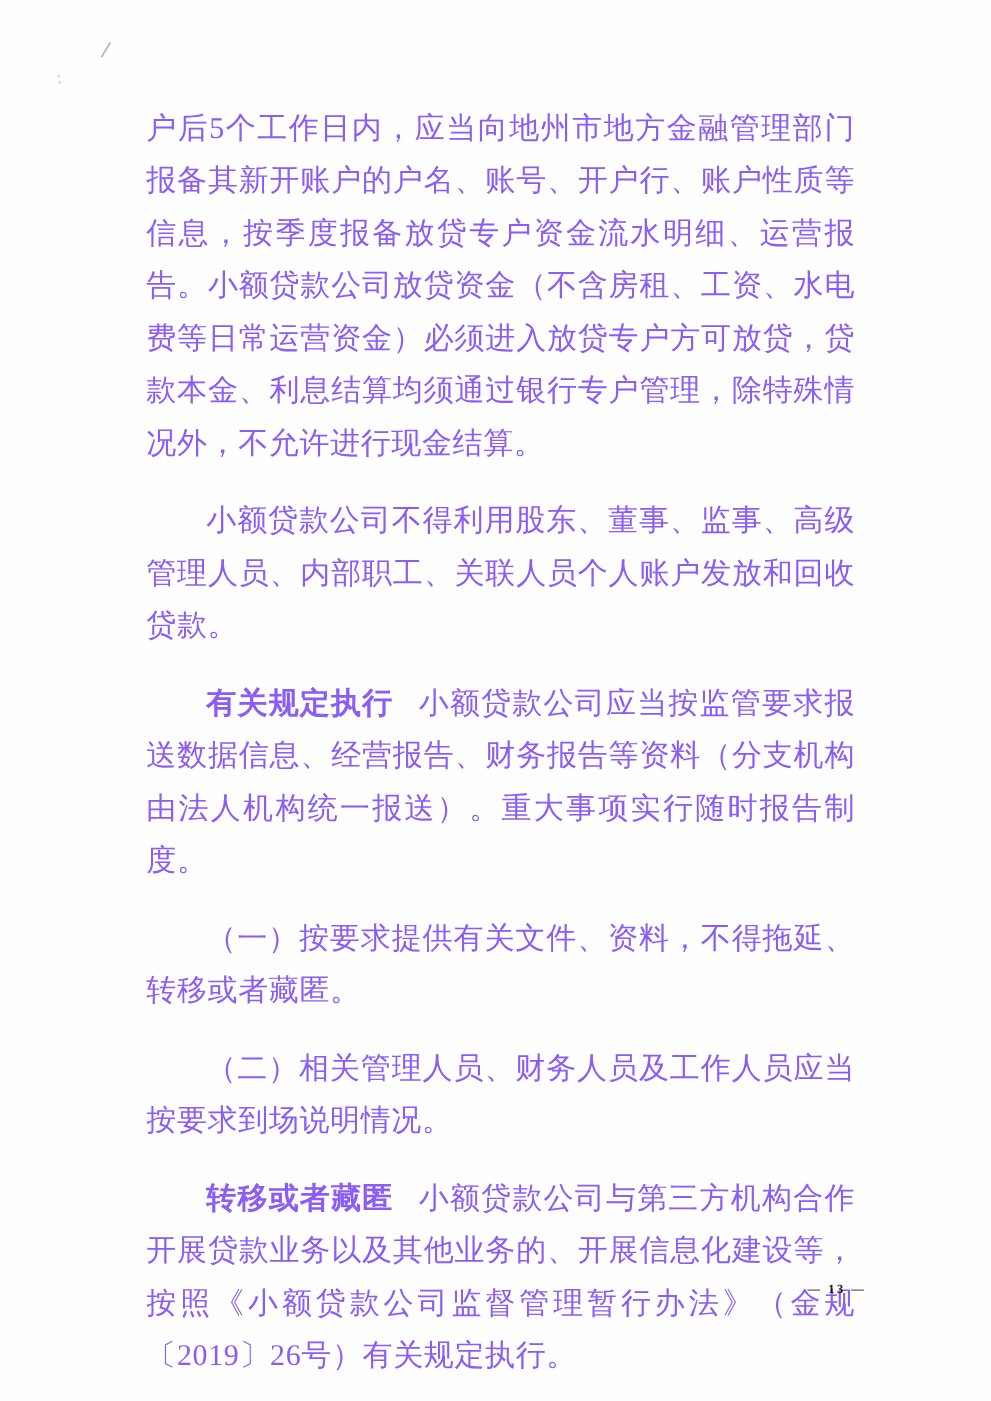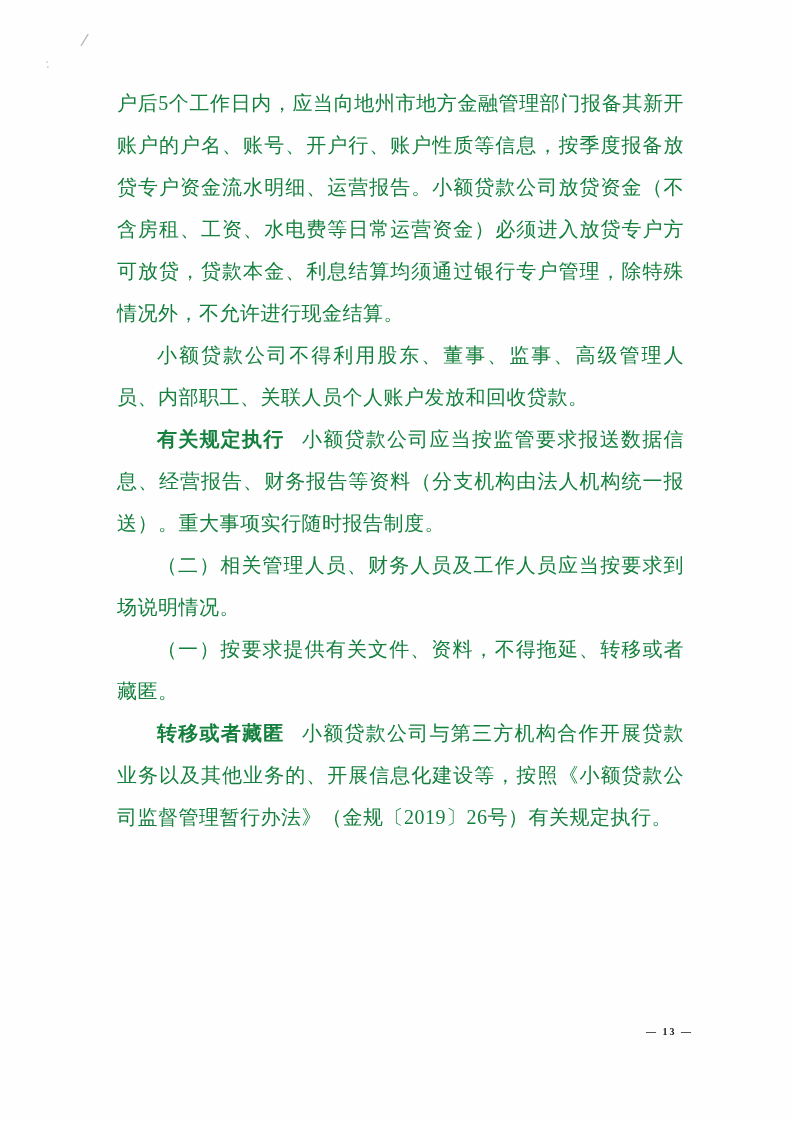--- a/index.html
+++ b/index.html
@@ -11,29 +11,29 @@
     background: #fefefe;
     font-family: "Liberation Serif", "DejaVu Serif", serif;
     overflow: hidden;
     box-sizing: border-box;
   }
   .doc {
     position: absolute;
     left: 117px;
     top: 82px;
     width: 567px;
-    color: #15803d;
-    font-size: 20px;
+    color: #8b5cf6;
+    font-size: 24px;
     line-height: 42px;
     text-align: justify;
     text-justify: inter-character;
     letter-spacing: 0.5px;
   }
   .doc p { margin: 0; padding: 0; }
-  .doc p.indent { text-indent: 2em; }
+  .doc p.indent { text-indent: 2em; margin-top: 20px; }
   .article-lead {
     font-weight: bold;
     margin-right: 0.55em;
   }
   .page-number {
     position: absolute;
     right: 100px;
     top: 1026px;
     font-size: 10px;
     font-weight: 600;
@@ -78,25 +78,25 @@
       <span>小额贷款公司不得利用股东、董事、监事、高级管理人员、内部职工、关联人员个人账户发放和回收贷款。</span>
     </p>
 
     <p class="indent">
       <span class="article-lead">有关规定执行</span>
       <span>小额贷款公司应当按监管要求报送数据信息、经营报告、财务报告等资料（分支机构由法人机构统一报送）。重大事项实行随时报告制度。</span>
     </p>
 
 
     <p class="indent">
-      <span>（二）相关管理人员、财务人员及工作人员应当按要求到场说明情况。</span>
+      <span>（一）按要求提供有关文件、资料，不得拖延、转移或者藏匿。</span>
     </p>
 
     <p class="indent">
-      <span>（一）按要求提供有关文件、资料，不得拖延、转移或者藏匿。</span>
+      <span>（二）相关管理人员、财务人员及工作人员应当按要求到场说明情况。</span>
     </p>
 
     <p class="indent">
       <span class="article-lead">转移或者藏匿</span>
       <span>小额贷款公司与第三方机构合作开展贷款业务以及其他业务的、开展信息化建设等，按照《小额贷款公司监督管理暂行办法》（金规〔2019〕26号）有关规定执行。</span>
     </p>
 
   </div>
 
   <div class="page-number">— 13 —</div>

